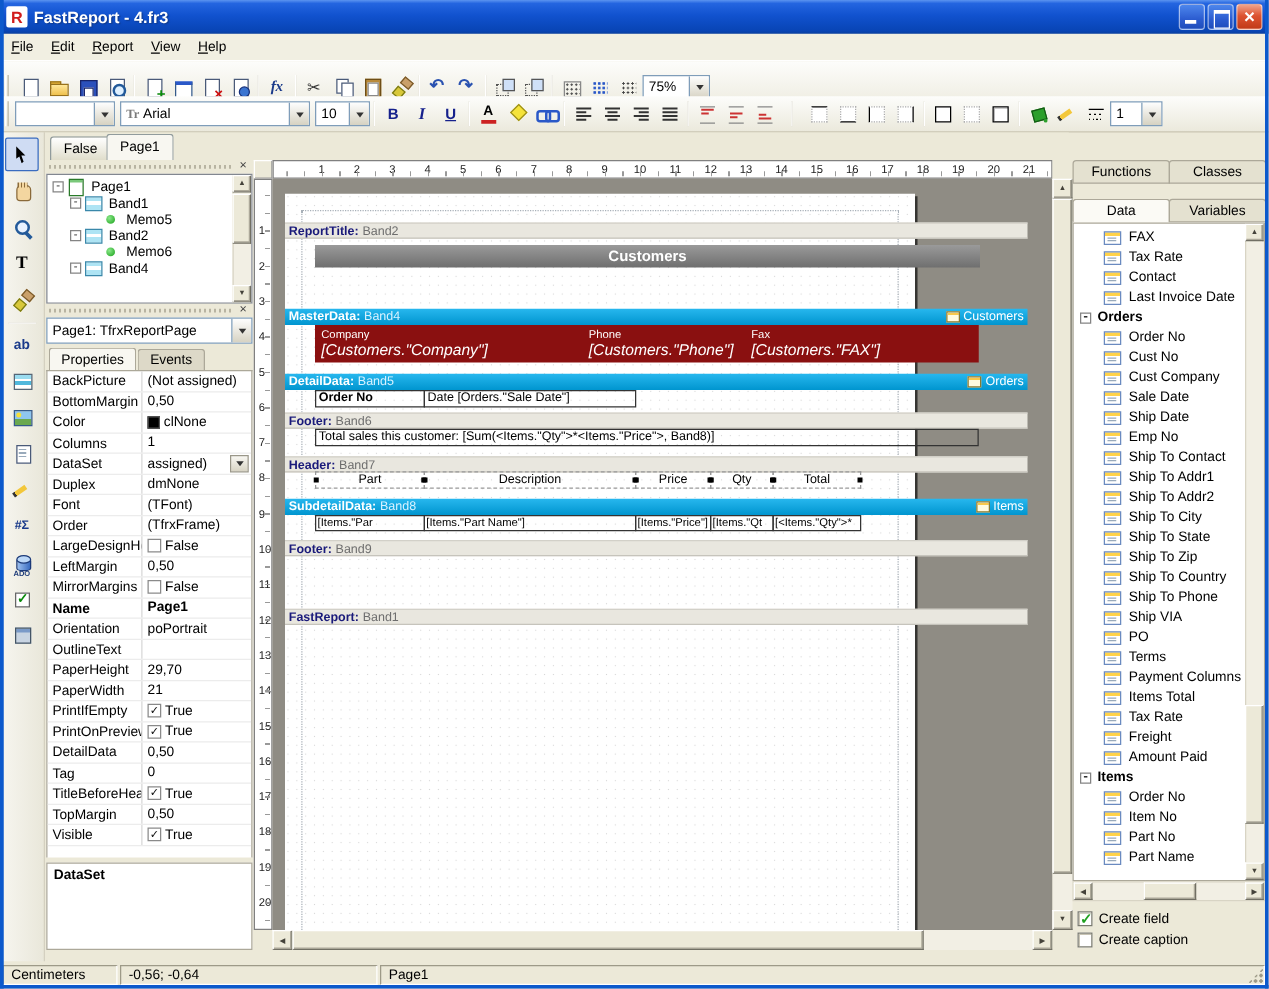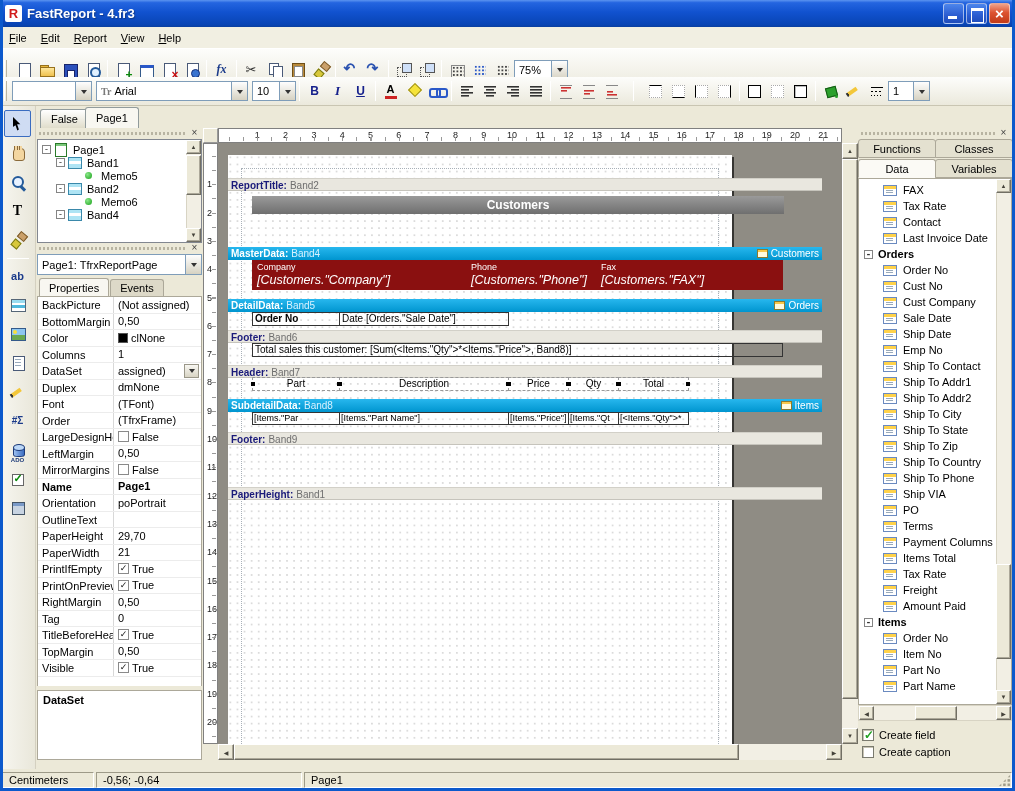--- a/index.html
+++ b/index.html
@@ -188,21 +188,21 @@
 .hcell{position:absolute;top:222px;height:14px;border:1px dashed #999;font-size:10px;line-height:12px;text-align:center;white-space:nowrap}
 .hcell::before,.hcell::after{content:"";position:absolute;top:50%;margin-top:-2px;width:4px;height:4px;background:#000}
 .hcell::before{left:-2px}.hcell::after{right:-2px}
 .scell2{position:absolute;top:257px;height:13px;border:1px solid #333;font-size:9px;line-height:11px;padding:0 1px;white-space:nowrap;overflow:hidden}
 .pfmemo{position:absolute;left:24px;top:345px;width:531px;height:14px;border-top:1px solid #333;font-size:10px;text-align:right;padding-right:3px;line-height:14px}
 
 
 .rpanel{position:absolute;left:858px;top:128px;width:154px;height:632px}
 .rpanel .dgrip{width:152px}
 .rtabs{position:absolute;left:0;width:154px;height:19px;display:flex}
-.rt1{top:11px}.rt2{top:31px}
+.rt1{top:0}.rt2{top:31px}
 .rtab{flex:1;border:1px solid #aca899;background:#e4e1d0;display:flex;align-items:center;justify-content:center;border-radius:3px 3px 0 0;margin-right:-1px;font-size:11px}
 .rtab.active{background:#fbfaf5;border-bottom-color:#fbfaf5;font-weight:normal}
 .dtree{position:absolute;left:0;top:50px;width:154px;height:527px;background:#fff;border:1px solid #aca899;overflow:hidden;padding-top:3px}
 .drow{height:16px;display:flex;align-items:center;white-space:nowrap;overflow:hidden}
 .drow.field{padding-left:24px}
 .drow.node{padding-left:5px;font-weight:bold}
 .dlbl{padding:0 2px}
 .fic{width:14px;height:11px;position:relative;margin-right:4px;flex:none}
 .fic::before{content:"";position:absolute;inset:0;background:linear-gradient(#ffd24a 0 3px,#fff 3px);border:1px solid #6a8ac0}
 .fic::after{content:"";position:absolute;left:3px;top:5px;width:7px;height:1px;background:#9ab;box-shadow:0 2px 0 #9ab}
@@ -639,21 +639,21 @@
           </div>
         </div>
         <div class="prow">
           <div class="pname">PrintOnPreview</div>
           <div class="pval">
             <span class="pchk">✓</span>
             <span>True</span>
           </div>
         </div>
         <div class="prow">
-          <div class="pname">RightMargin</div>
+          <div class="pname">DetailData</div>
           <div class="pval">
             <span>0,50</span>
           </div>
         </div>
         <div class="prow">
           <div class="pname">Tag</div>
           <div class="pval">
             <span>0</span>
           </div>
         </div>
@@ -797,21 +797,21 @@
         <div class="scell2 cB">[Items."Part Name"]</div>
         <div class="scell2 cC">[Items."Price"]</div>
         <div class="scell2 cD">[Items."Qt</div>
         <div class="scell2 cE">[&lt;Items."Qty"&gt;*</div>
 
         <div class="strip plain" style="top:277px">
           <b>Footer:</b><span class="bid">Band9</span>
         </div>
 
         <div class="strip plain" style="top:332px">
-          <b>PaperHeight:</b><span class="bid">Band1</span>
+          <b>FastReport:</b><span class="bid">Band1</span>
         </div>
 
       </div>
     </div>
 
     <div class="vscroll">
       <div class="sbtn" style="top:0;left:0;width:16px;height:16px">▲</div>
       <div class="sthumb" style="top:16px;left:0;width:16px;height:540px"></div>
       <div class="sbtn" style="bottom:0;left:0;width:16px;height:16px">▼</div>
     </div>

